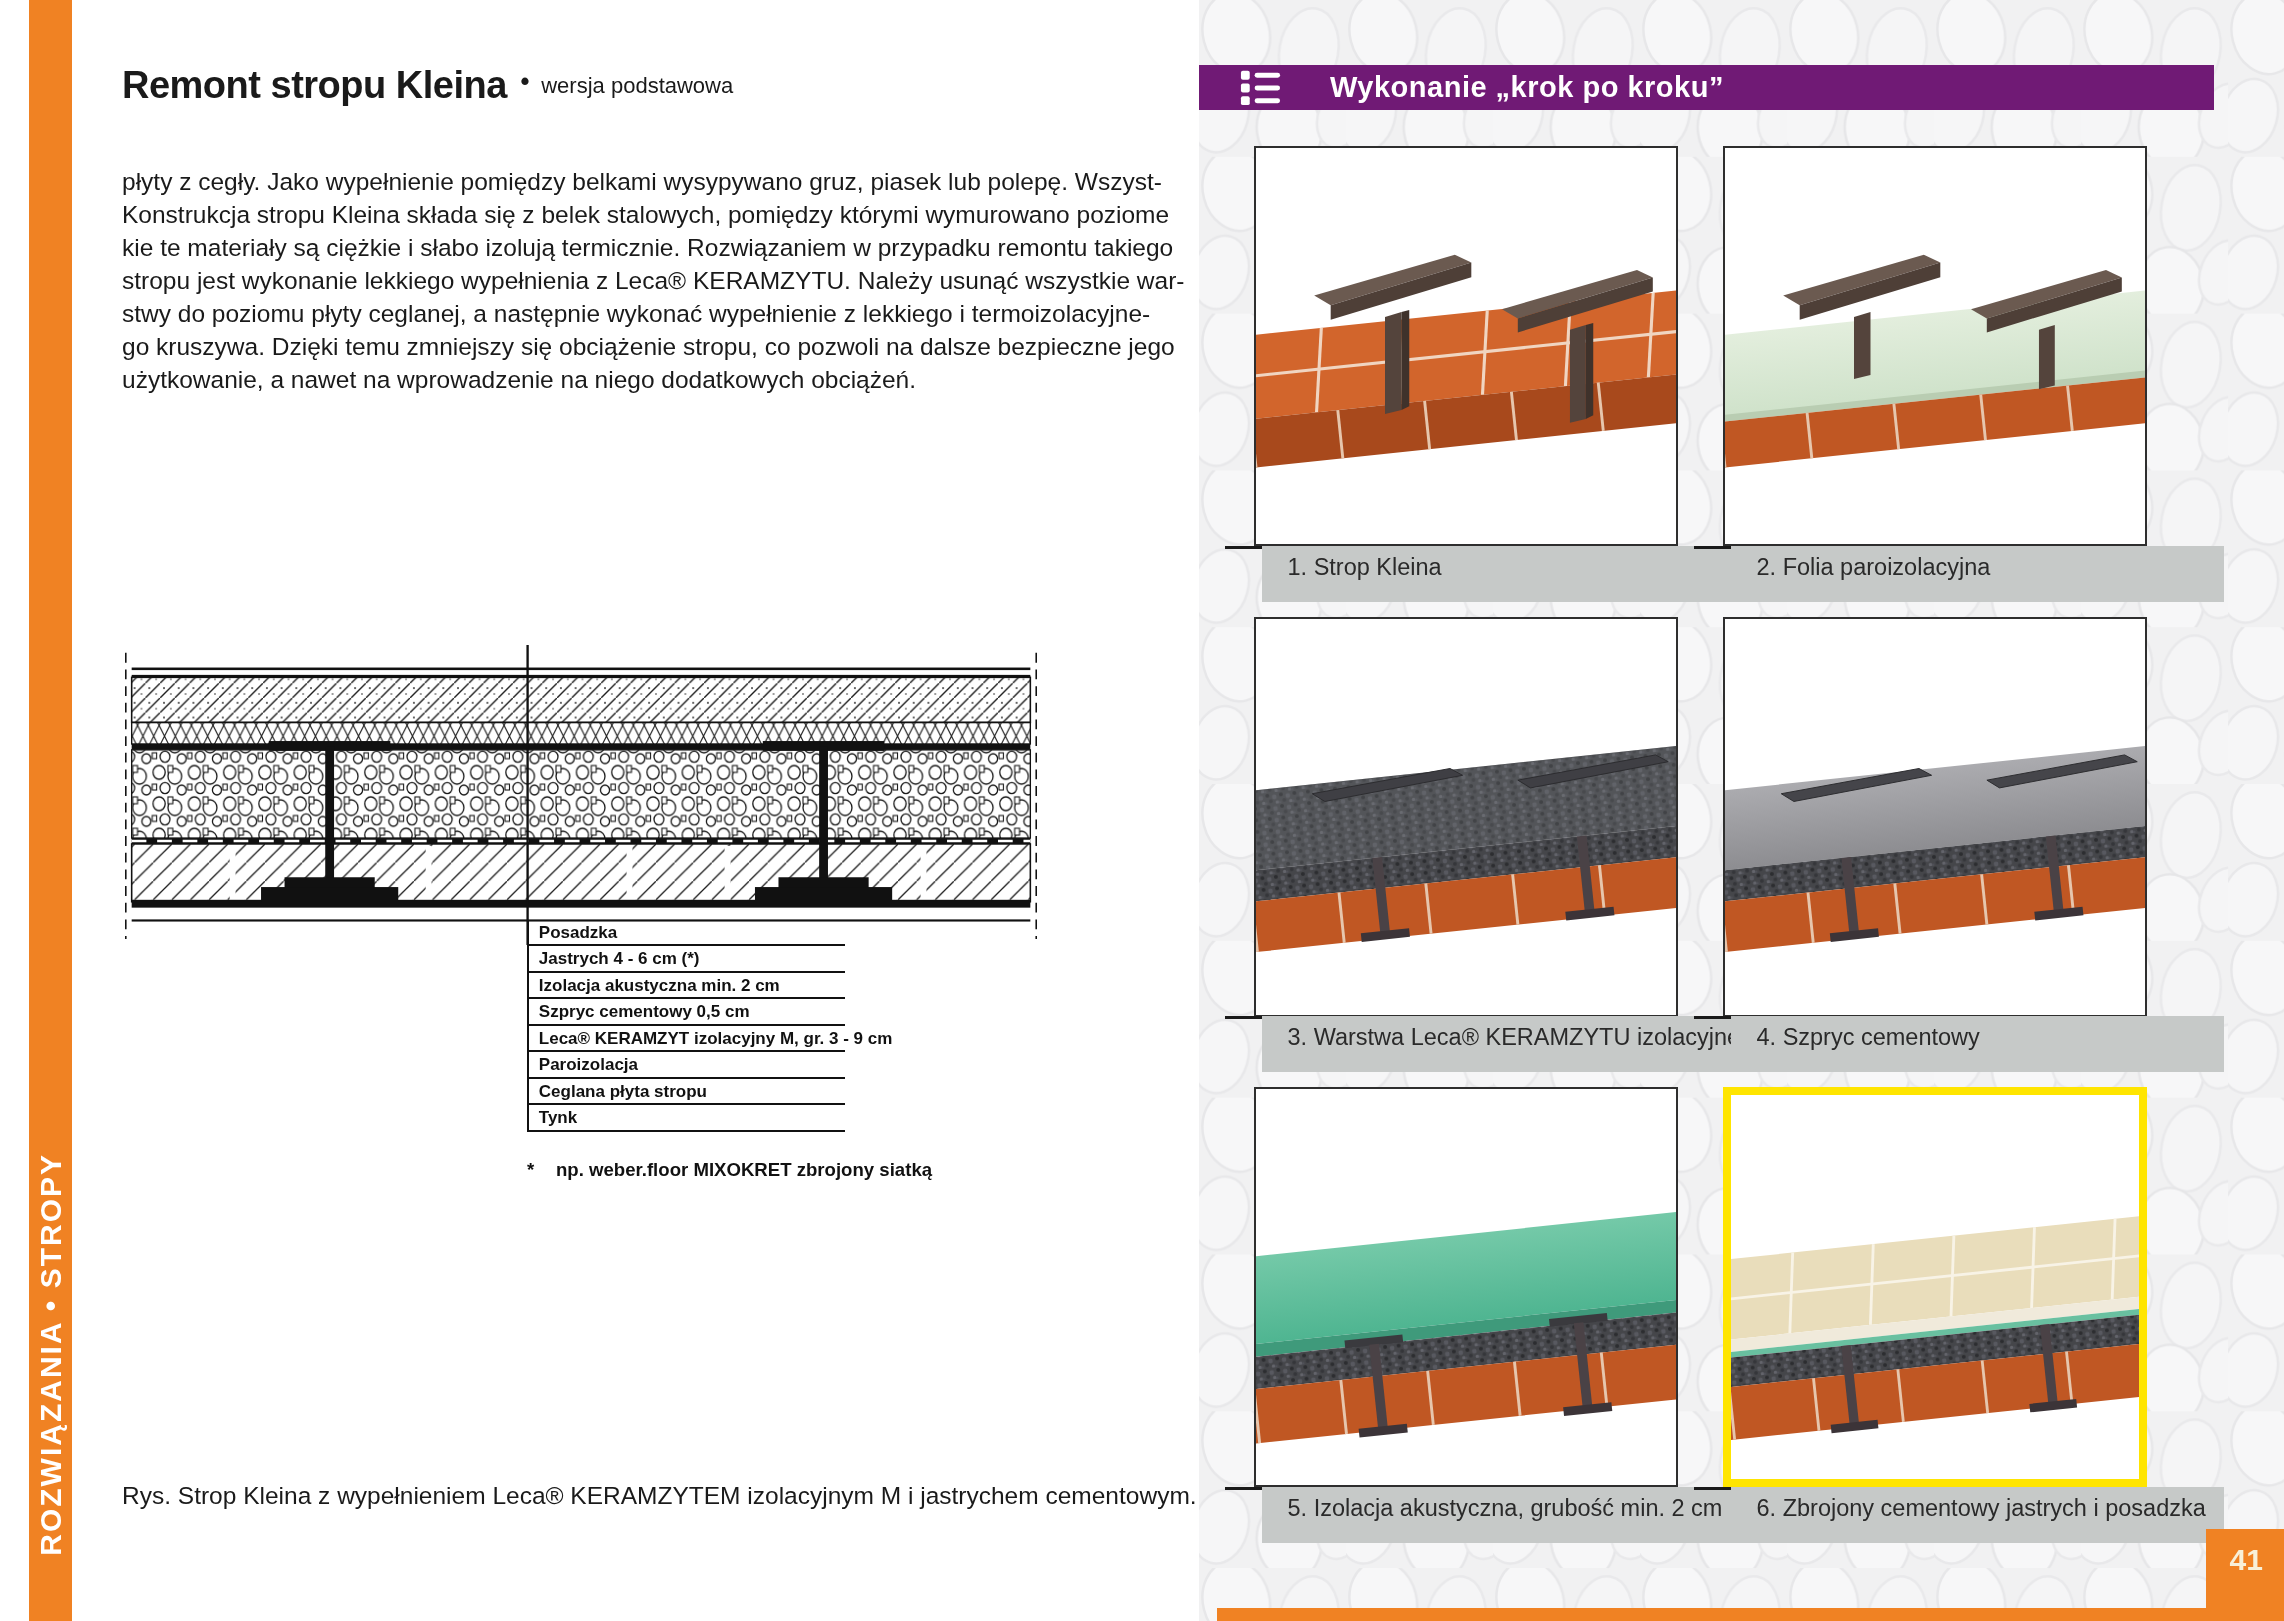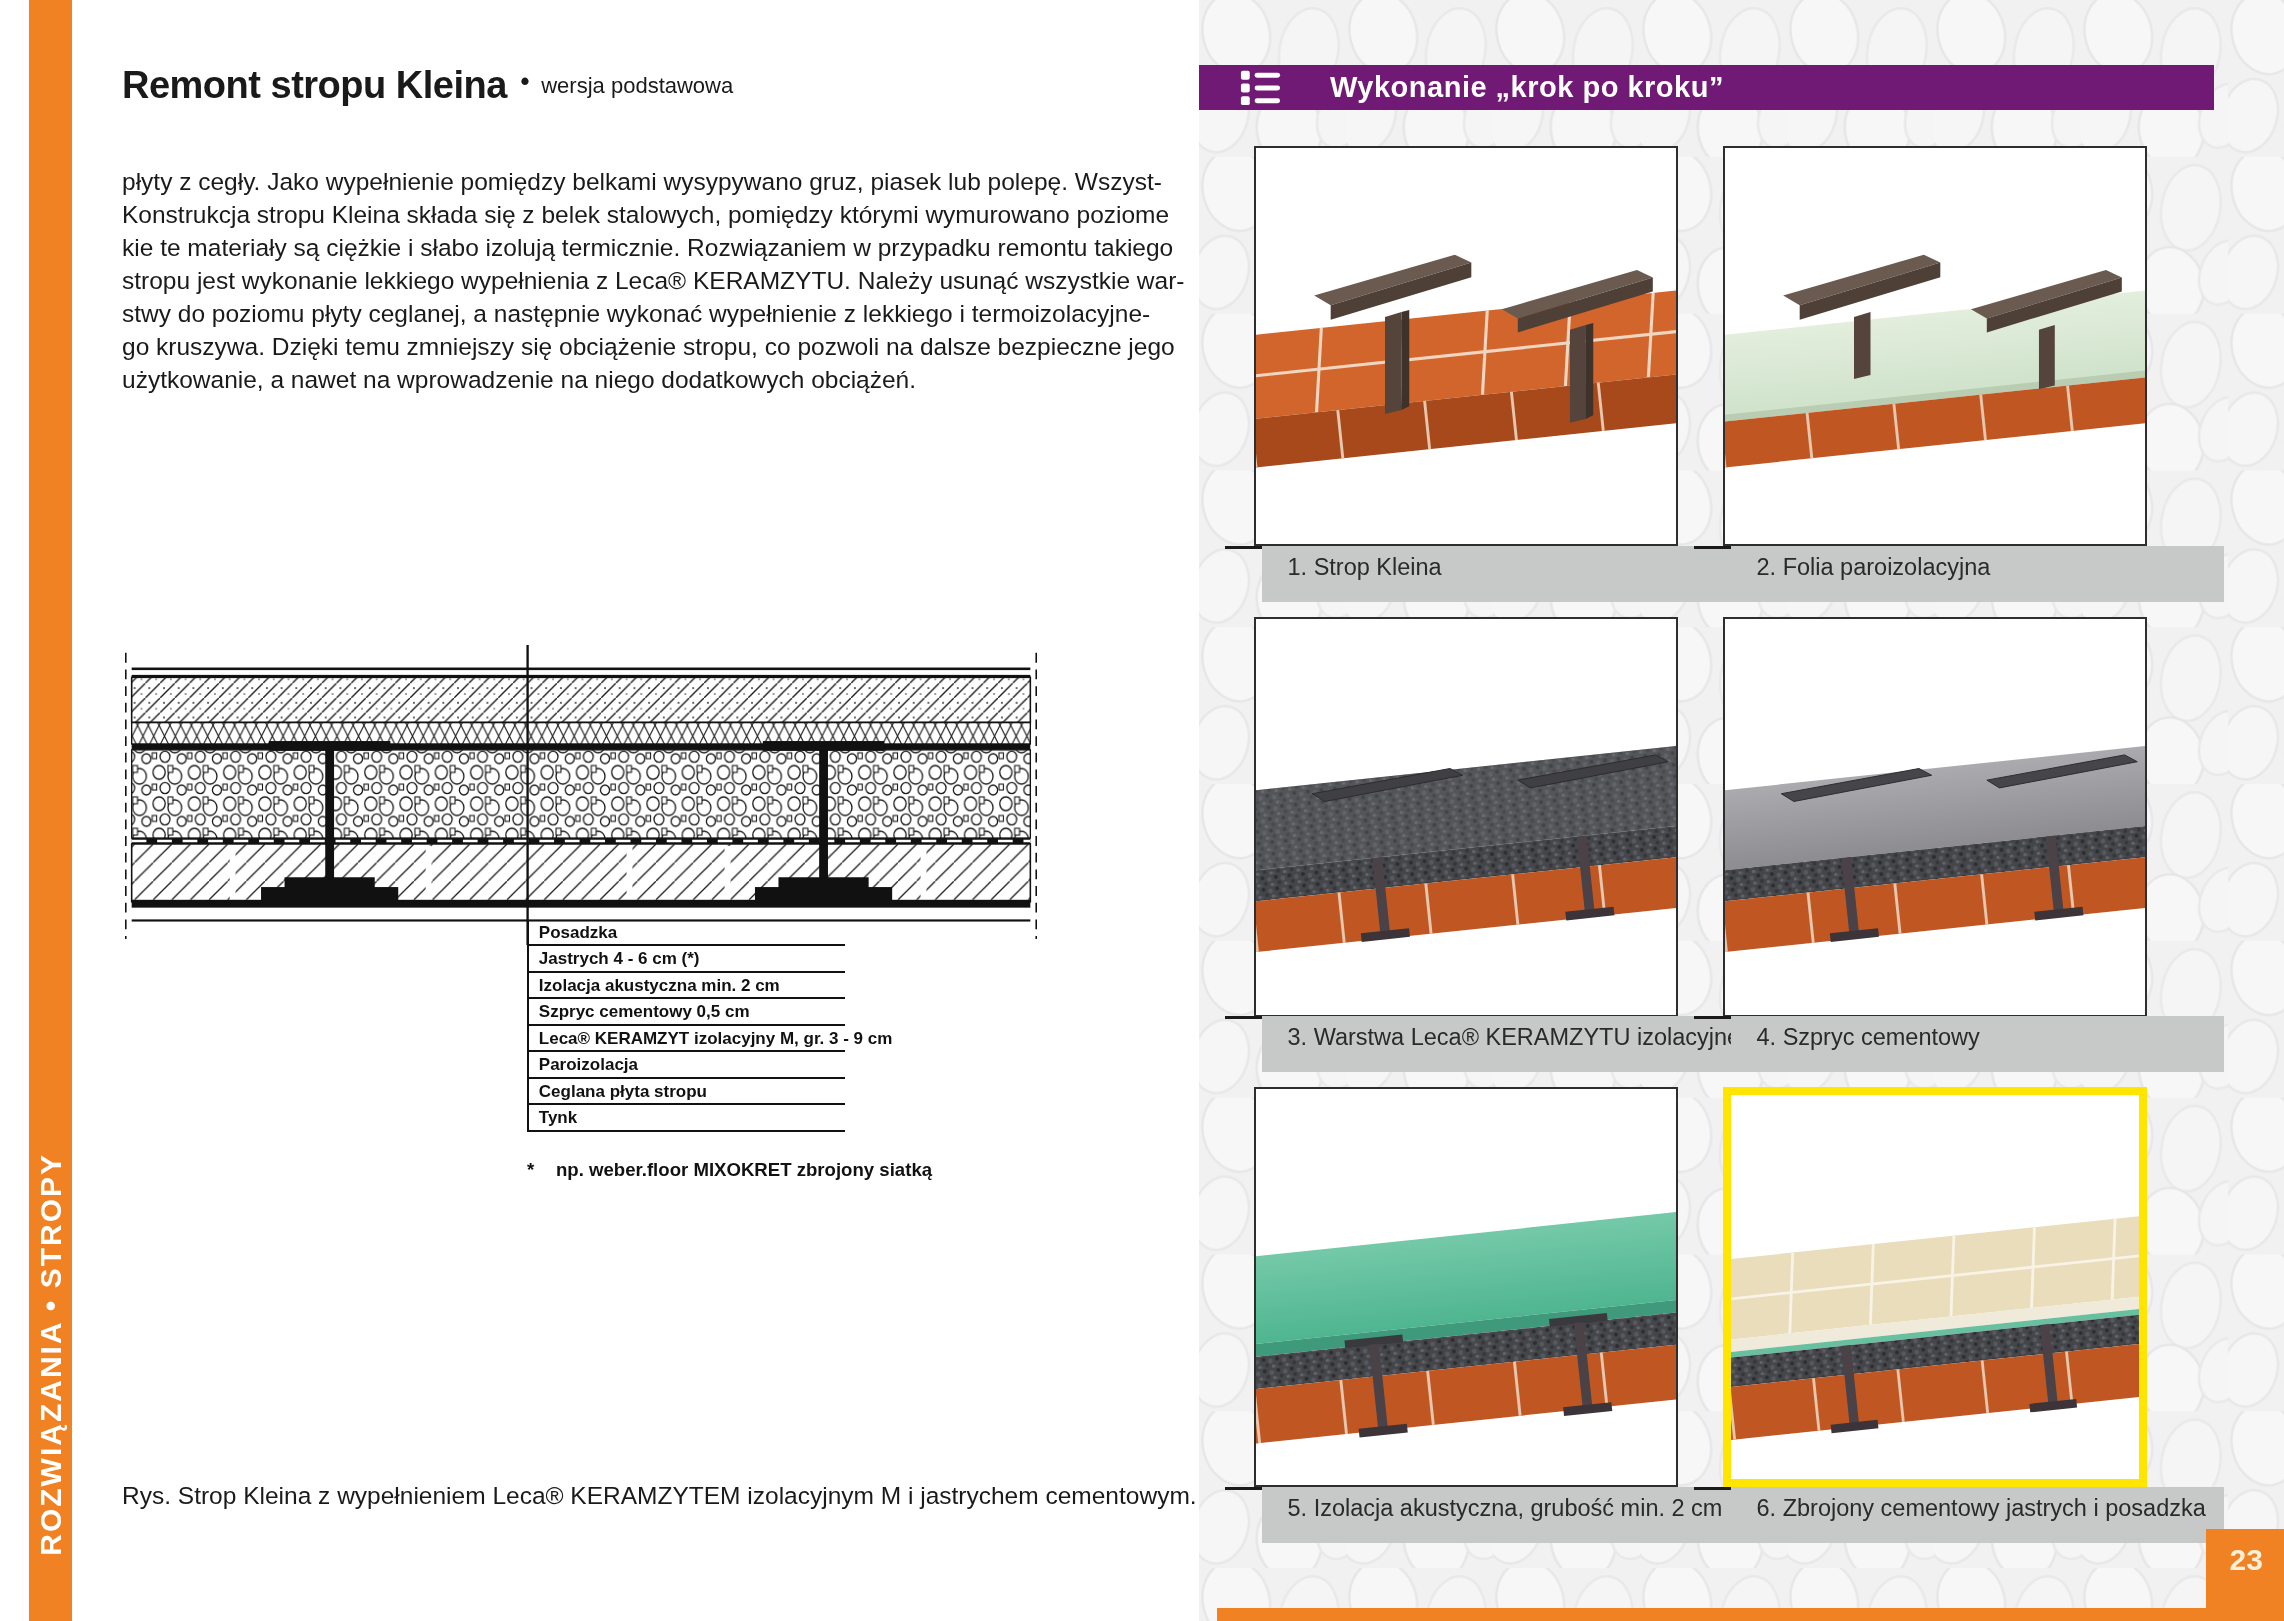--- a/index.html
+++ b/index.html
@@ -408,17 +408,17 @@
         <rect x="93" y="336" width="50" height="9" fill="#3c3438"></rect>
         <rect x="305" y="336" width="50" height="9" fill="#3c3438"></rect>
       </g>
     </svg>
   </div>
   <div class="capbar" style="left:532px;top:1487px;">
     <span>6. Zbrojony cementowy jastrych i posadzka</span>
   </div>
 
   <div class="page-badge">
-    <div class="page-num">23</div>
+    <div class="page-num">41</div>
   </div>
   <div class="footer-bar"></div>
 </div>
 
 
 </body></html>

